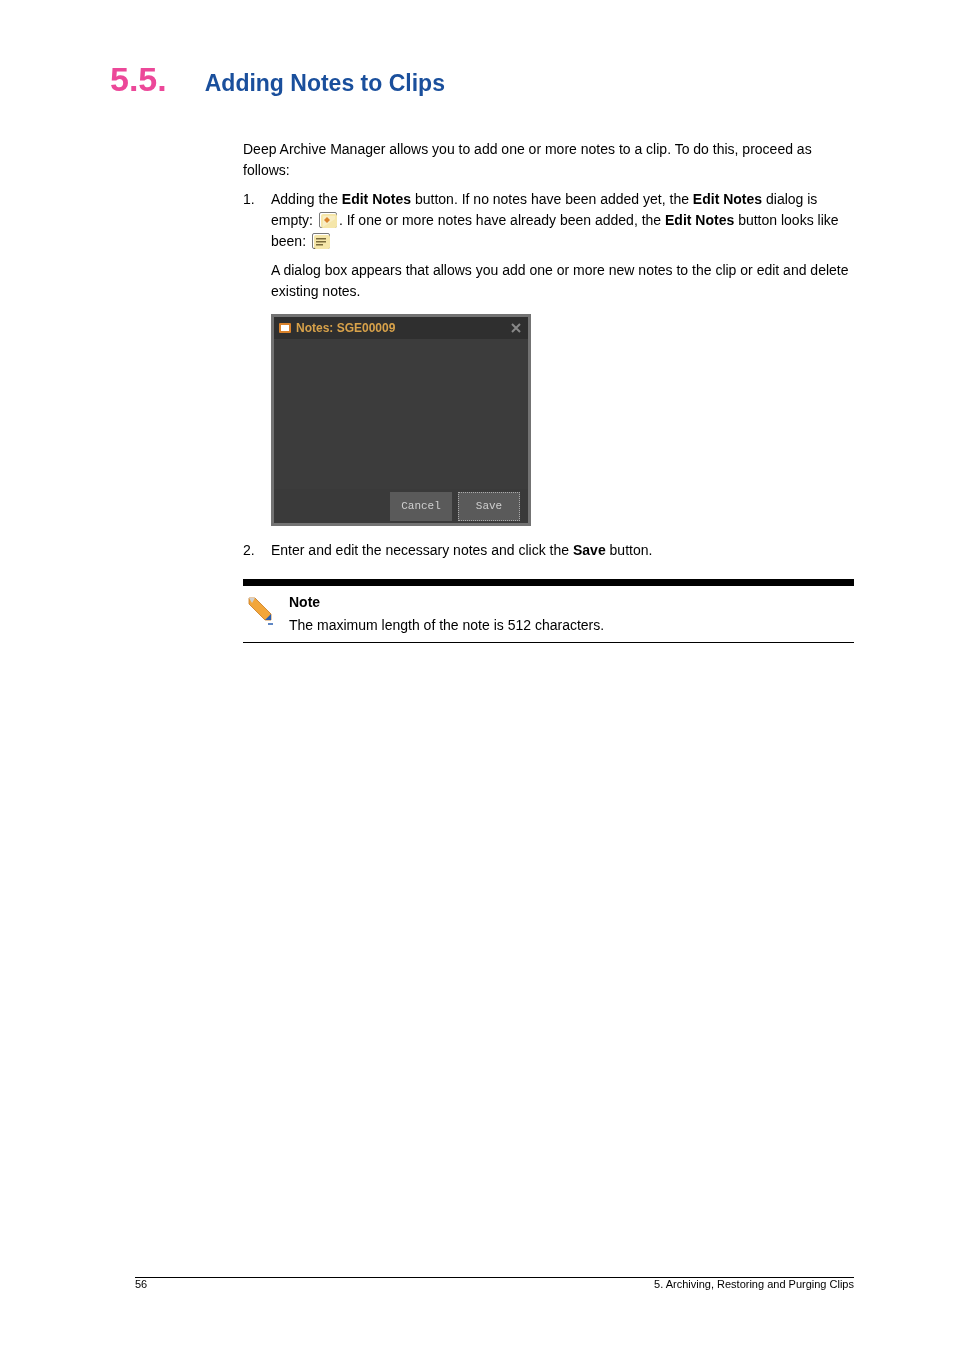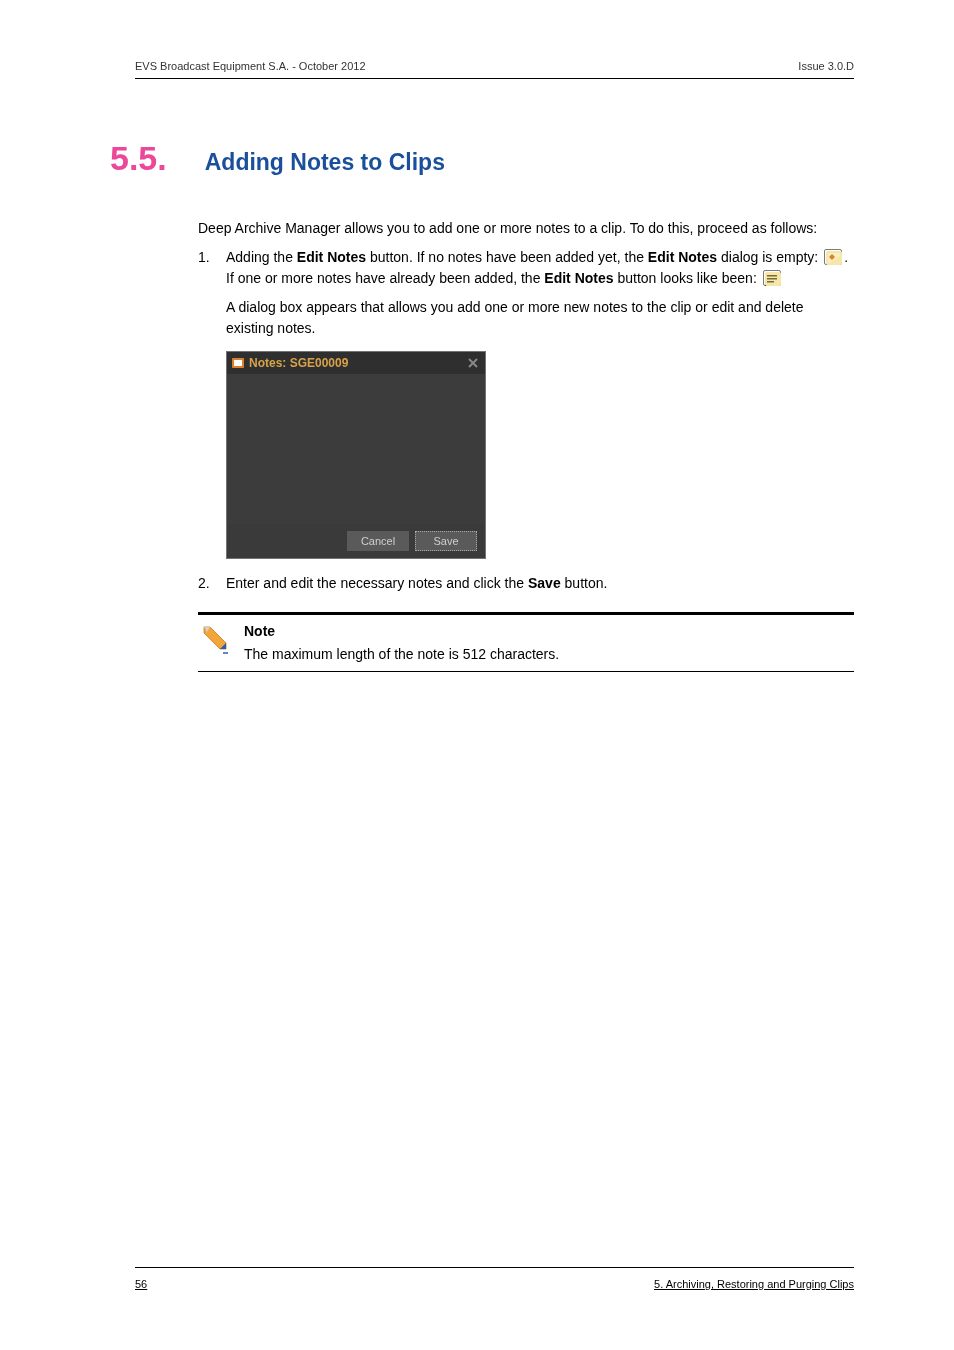--- a/index.html
+++ b/index.html
@@ -34,21 +34,21 @@
       font-size: 34px;
       font-weight: bold;
       color: #ec4899;
     }
     .section-title {
       font-size: 23px;
       font-weight: bold;
       color: #1a4f9c;
     }
     .body-content {
-      margin-left: 63px;
+      margin-left: 108px;
       font-size: 14px;
       line-height: 1.5;
       color: #000;
     }
     .para {
       margin-bottom: 8px;
     }
     .ordered {
       list-style: none;
     }
@@ -75,21 +75,21 @@
       margin: 0 2px;
       position: relative;
     }
     .icon-square svg { position: absolute; left: 0; top: 0; }
     .dot-after::after {
       content: ".";
     }
 
     .dialog {
       width: 260px;
-      border: 1px solid #737373;
+      border: 3px solid #737373;
       background: #4c1d95;
       margin: 12px 0 14px 0;
     }
     .dialog-titlebar {
       height: 22px;
       background: #2f2f2f;
       display: flex;
       align-items: center;
       justify-content: space-between;
       padding: 0 4px;
@@ -123,36 +123,37 @@
       height: 34px;
       background: #3a3a3a;
       display: flex;
       justify-content: flex-end;
       align-items: center;
       padding-right: 8px;
       gap: 6px;
     }
     .dlg-btn {
       width: 62px;
-      height: 20px;
+      height: 29px;
       background: #5a5a5a;
       border: none;
       color: #cfcfcf;
       font-size: 11px;
       display: flex;
       align-items: center;
       justify-content: center;
       cursor: pointer;
+      font-family: Liberation Mono, monospace;
     }
     .dlg-btn.save {
       border: 1px dotted #aaa;
     }
 
     .note-box {
-      border-top: 3px solid #000000;
+      border-top: 7px solid #000000;
       border-bottom: 1px solid #000;
       margin-top: 18px;
       padding: 6px 0 6px 0;
       display: flex;
       gap: 12px;
       align-items: flex-start;
     }
     .pencil {
       width: 34px;
       height: 34px;
@@ -160,37 +161,32 @@
       margin-top: 2px;
     }
     .note-text .bold { display: block; margin-bottom: 2px; }
 
     .footer-row {
       position: absolute;
       bottom: 60px;
       left: 135px;
       right: 100px;
       border-top: 1px solid #000;
-      padding-top: 10px;
+      padding-top: 0;
       display: flex;
       justify-content: space-between;
       font-size: 11px;
       color: #000;
-      text-decoration: underline;
     }
   </style>
 </head>
 <body>
 
 <div class="page">
 
-  <div class="header-row">
-    <span>EVS Broadcast Equipment S.A.  - October 2012</span>
-    <span>Issue 3.0.D</span>
-  </div>
 
   <div class="section-heading">
     <span class="section-number">5.5.</span>
     <span class="section-title">Adding Notes to Clips</span>
   </div>
 
   <div class="body-content">
     <p class="para">Deep Archive Manager allows you to add one or more notes to a clip. To do this, proceed as follows:</p>
 
     <ol class="ordered">

